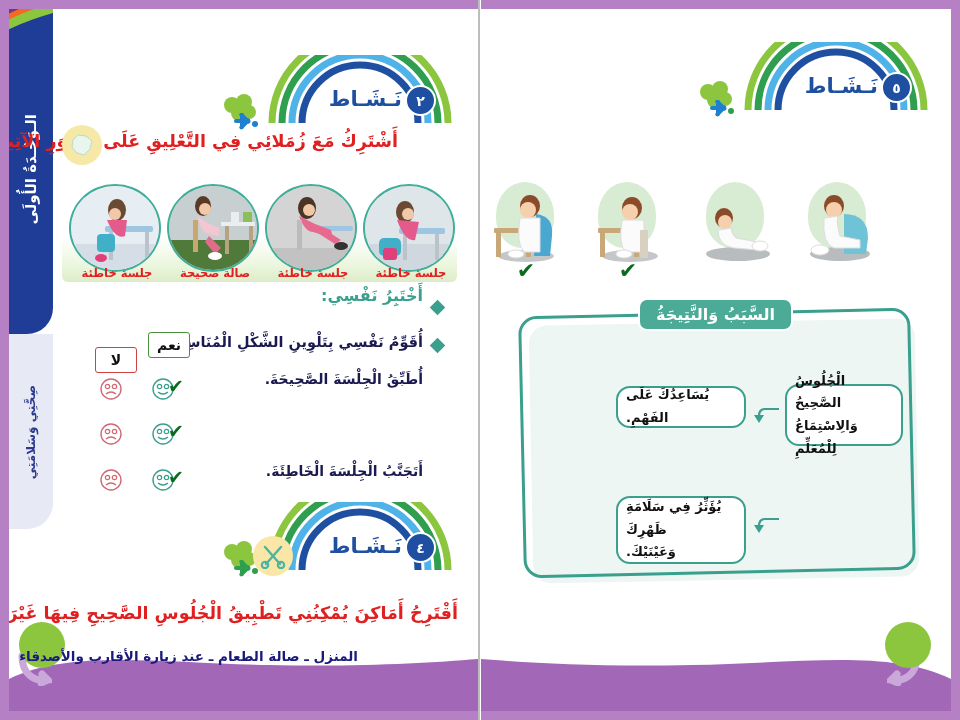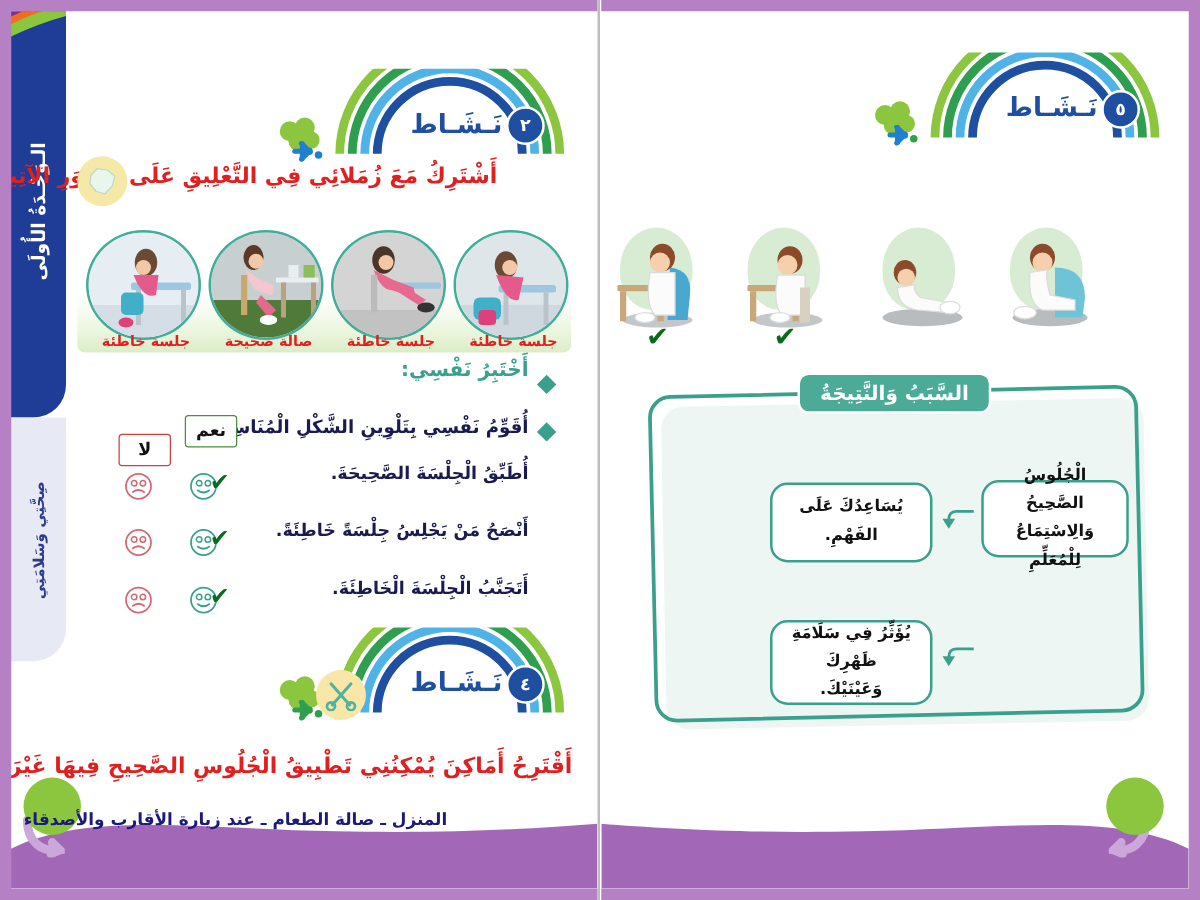--- a/index.html
+++ b/index.html
@@ -146,21 +146,21 @@
   }
   .ce-title{
     position:absolute;left:117px;top:-14px;
     background:#4cab97;color:#fff;border-radius:9px;
     padding:5px 16px;font-size:16px;font-weight:bold;white-space:nowrap;
     border:2px solid #ffffff;
   }
   .ce-box{
     position:absolute;border:2.2px solid #3aa08d;border-radius:14px;
     background:#fff;display:flex;align-items:center;justify-content:center;
-    text-align:center;color:#111;font-size:13px;font-weight:bold;
+    text-align:left;color:#111;font-size:13px;font-weight:bold;
     line-height:1.75;padding:4px 8px;box-sizing:border-box;
   }
   .ce-arrow{position:absolute;}
 </style>
 </head>
 <body>
 
 <div class="spread">
 
   <div class="page page-left">
@@ -318,21 +318,20 @@
     <div class="tick" style="left:168px;top:375px;">✔</div>
     <div class="face" style="left:99px;top:377px;">
       <svg viewBox="0 0 24 24" width="24" height="24">
         <circle cx="12" cy="12" r="10" fill="none" stroke="#cf6a74" stroke-width="1.4"></circle>
         <circle cx="8.5" cy="9.5" r="2.2" fill="none" stroke="#cf6a74" stroke-width="1.2"></circle>
         <circle cx="15.5" cy="9.5" r="2.2" fill="none" stroke="#cf6a74" stroke-width="1.2"></circle>
         <path d="M7,17 Q12,13 17,17" fill="none" stroke="#cf6a74" stroke-width="1.4"></path>
       </svg>
     </div>
 
-    <div class="st-row-text" style="right:55px;top:417px;">أَنْصَحُ مَنْ يَجْلِسُ جِلْسَةً خَاطِئَةً.</div>
     <div class="face" style="left:151px;top:422px;">
       <svg viewBox="0 0 24 24" width="24" height="24">
         <circle cx="12" cy="12" r="10" fill="none" stroke="#3aa08d" stroke-width="1.4"></circle>
         <circle cx="8.5" cy="9.5" r="2.2" fill="none" stroke="#3aa08d" stroke-width="1.2"></circle>
         <circle cx="15.5" cy="9.5" r="2.2" fill="none" stroke="#3aa08d" stroke-width="1.2"></circle>
         <path d="M7,15 Q12,19 17,15" fill="none" stroke="#3aa08d" stroke-width="1.4"></path>
       </svg>
     </div>
     <div class="tick" style="left:168px;top:420px;">✔</div>
     <div class="face" style="left:99px;top:422px;">
@@ -508,21 +507,21 @@
       <div class="ce-title">السَّبَبُ وَالنَّتِيجَةُ</div>
 
       <div class="ce-box" style="right:18px;top:72px;width:118px;height:62px;">
         <span style="white-space:pre-line;">الْجُلُوسُ الصَّحِيحُ
 وَالِاسْتِمَاعُ لِلْمُعَلِّمِ</span>
       </div>
       <svg class="ce-arrow" style="right:140px;top:93px;" width="30" height="22" viewBox="0 0 30 22">
         <path d="M28,4 L14,4 Q8,4 8,11 L8,14" stroke="#3aa08d" stroke-width="2.2" fill="none"></path>
         <path d="M3,10 L8,18 L13,10 Z" fill="#3aa08d"></path>
       </svg>
-      <div class="ce-box" style="right:175px;top:74px;width:130px;height:64px;">
+      <div class="ce-box" style="right:175px;top:74px;width:130px;height:42px;">
         <span style="white-space:pre-line;">يُسَاعِدُكَ عَلَى الفَهْمِ.</span>
       </div>
 
       <svg class="ce-arrow" style="right:140px;top:203px;" width="30" height="22" viewBox="0 0 30 22">
         <path d="M28,4 L14,4 Q8,4 8,11 L8,14" stroke="#3aa08d" stroke-width="2.2" fill="none"></path>
         <path d="M3,10 L8,18 L13,10 Z" fill="#3aa08d"></path>
       </svg>
       <div class="ce-box" style="right:175px;top:184px;width:130px;height:68px;">
         <span style="white-space:pre-line;">يُؤَثِّرُ فِي سَلَامَةِ ظَهْرِكَ
 وَعَيْنَيْكَ.</span>

